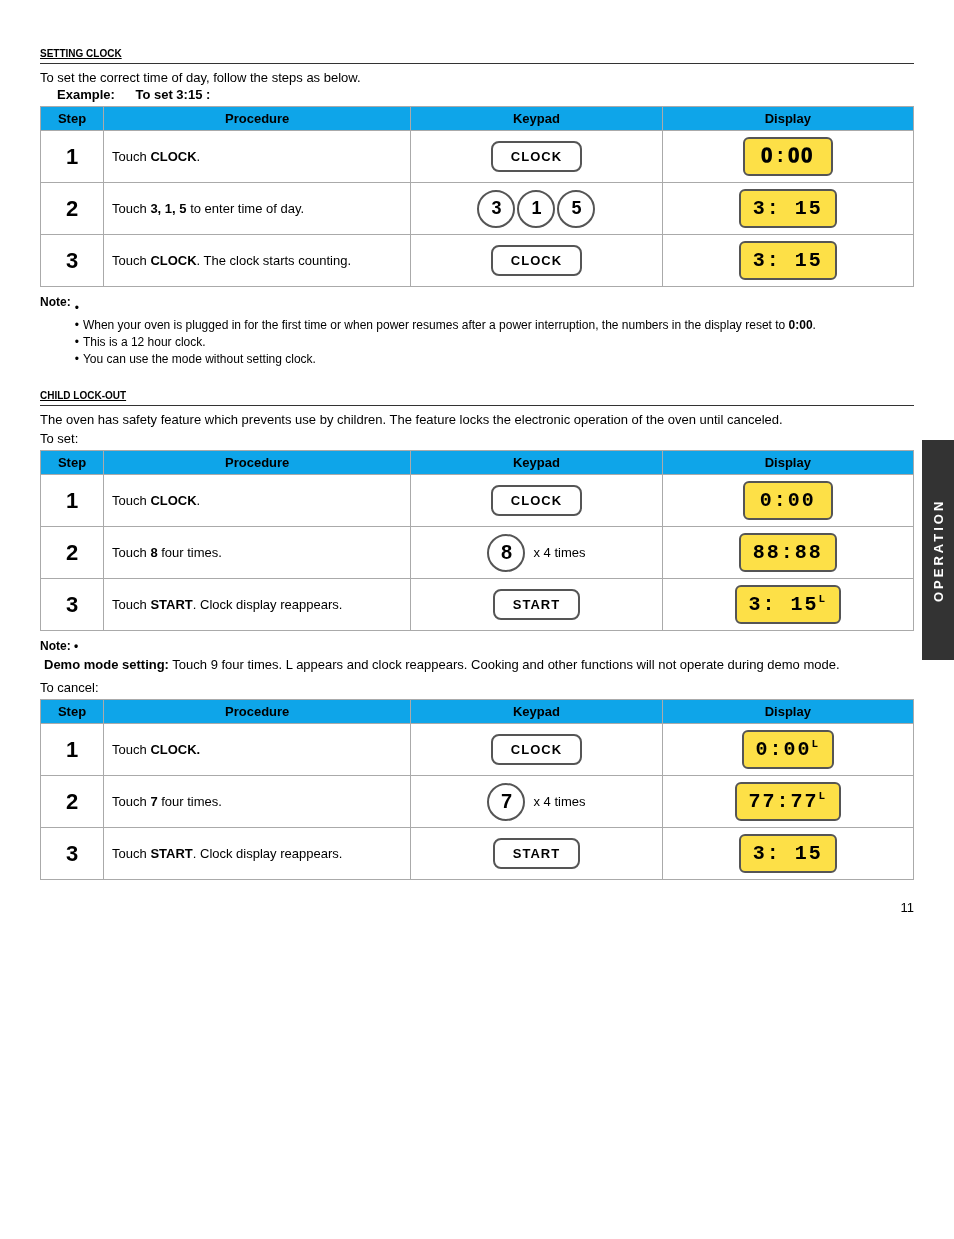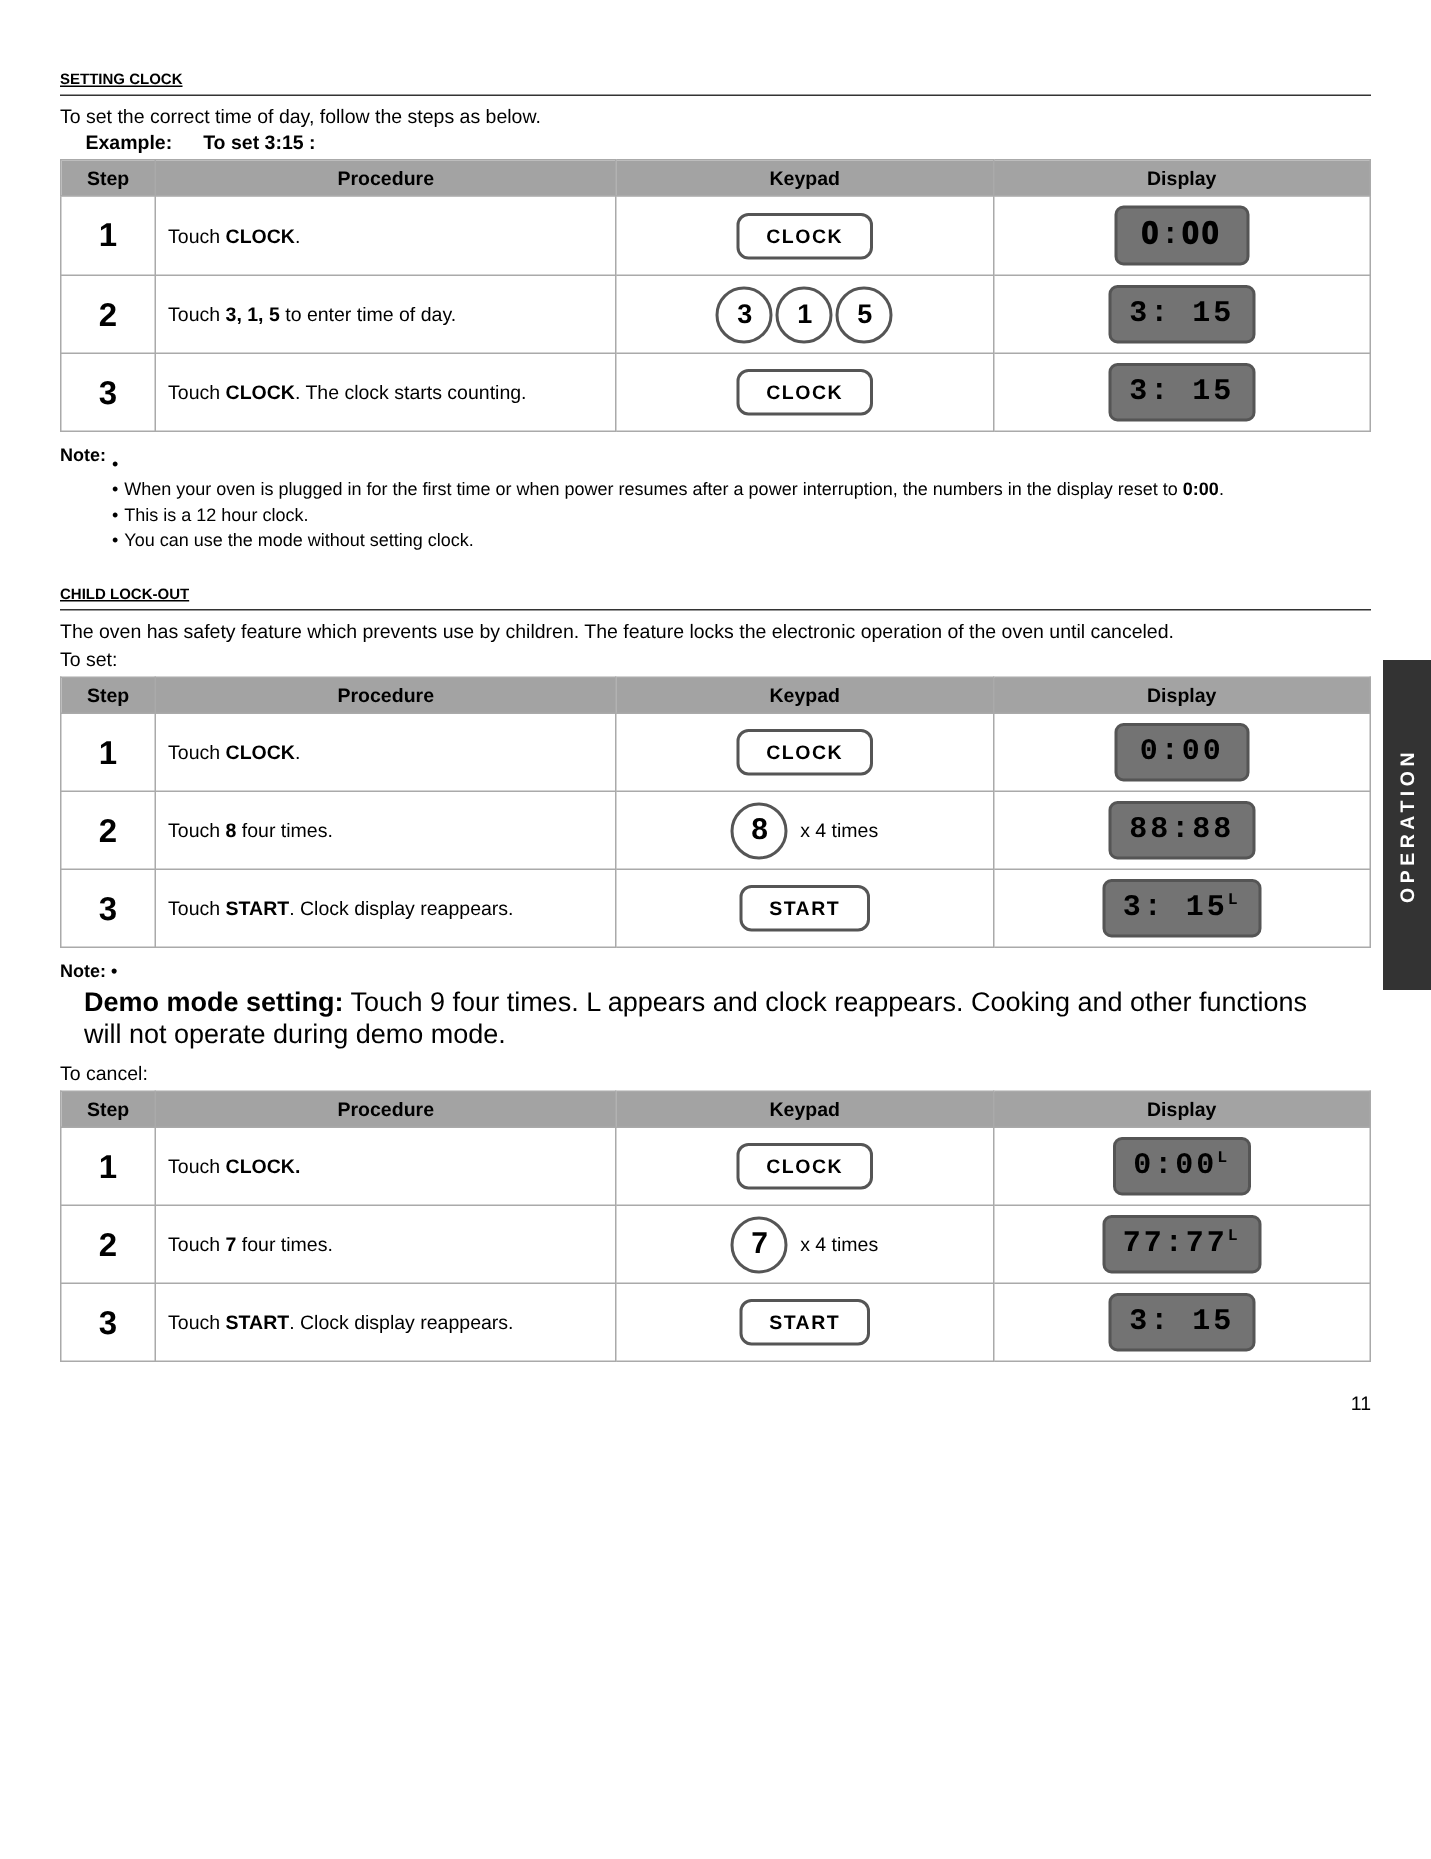--- a/index.html
+++ b/index.html
@@ -43,21 +43,21 @@
       margin-left: 17px;
     }
 
     
     table {
       width: 100%;
       border-collapse: collapse;
       margin-bottom: 8px;
     }
     table th {
-      background: #a3a3a3;
+      background: #0ea5e9;
       border: 1px solid #aaa;
       padding: 4px 8px;
       font-weight: bold;
       text-align: center;
       font-size: 13px;
     }
     table td {
       border: 1px solid #aaa;
       padding: 6px 8px;
       vertical-align: middle;
@@ -118,21 +118,21 @@
 
     
     .lcd {
       display: inline-block;
       border: 2px solid #555;
       border-radius: 6px;
       padding: 6px 12px;
       font-family: 'Courier New', monospace;
       font-size: 20px;
       font-weight: bold;
-      background: #737373;
+      background: #fde047;
       letter-spacing: 2px;
       min-width: 90px;
       text-align: center;
     }
 
     
     .notes-section {
       margin: 8px 0;
       font-size: 12px;
     }
@@ -182,22 +182,22 @@
     }
     .note-item {
       display: flex;
       gap: 4px;
     }
     .note-bullet {
       flex-shrink: 0;
     }
 
     .demo-line {
-      font-size: 18px;
-      margin: 4px 16px;
+      font-size: 13px;
+      margin: 4px 4px;
     }
     .to-cancel {
       font-size: 13px;
       margin: 4px 0;
     }
   </style>
 </head>
 <body>
 
 <div class="side-tab">

